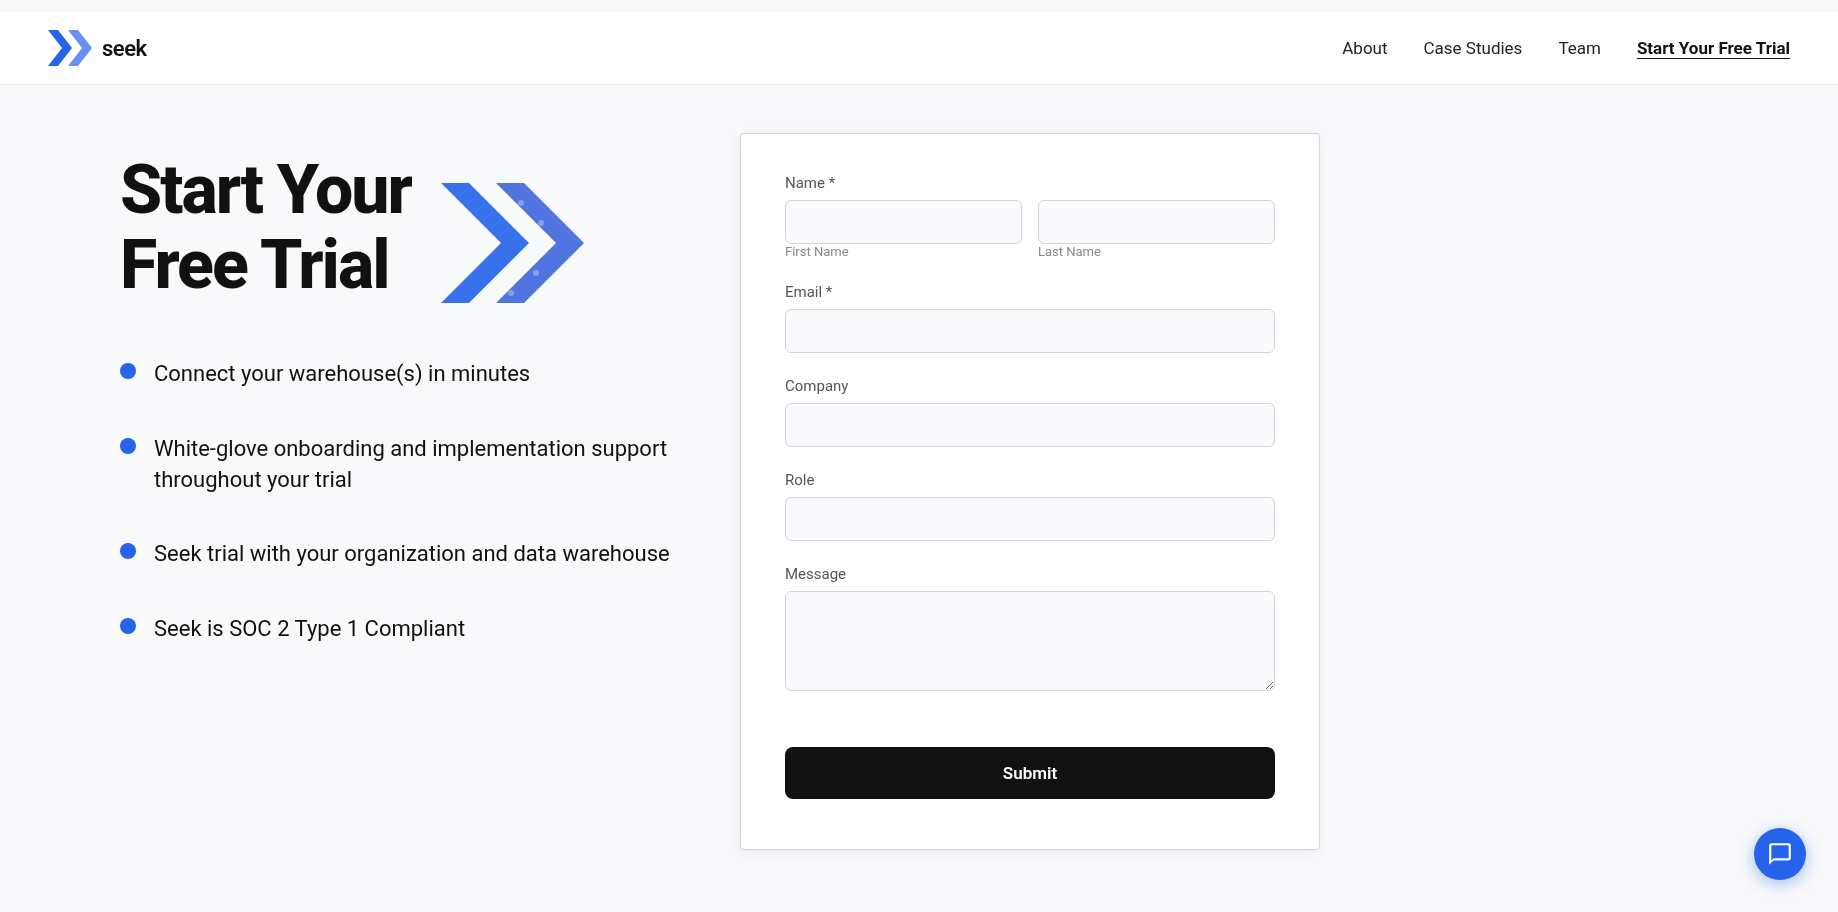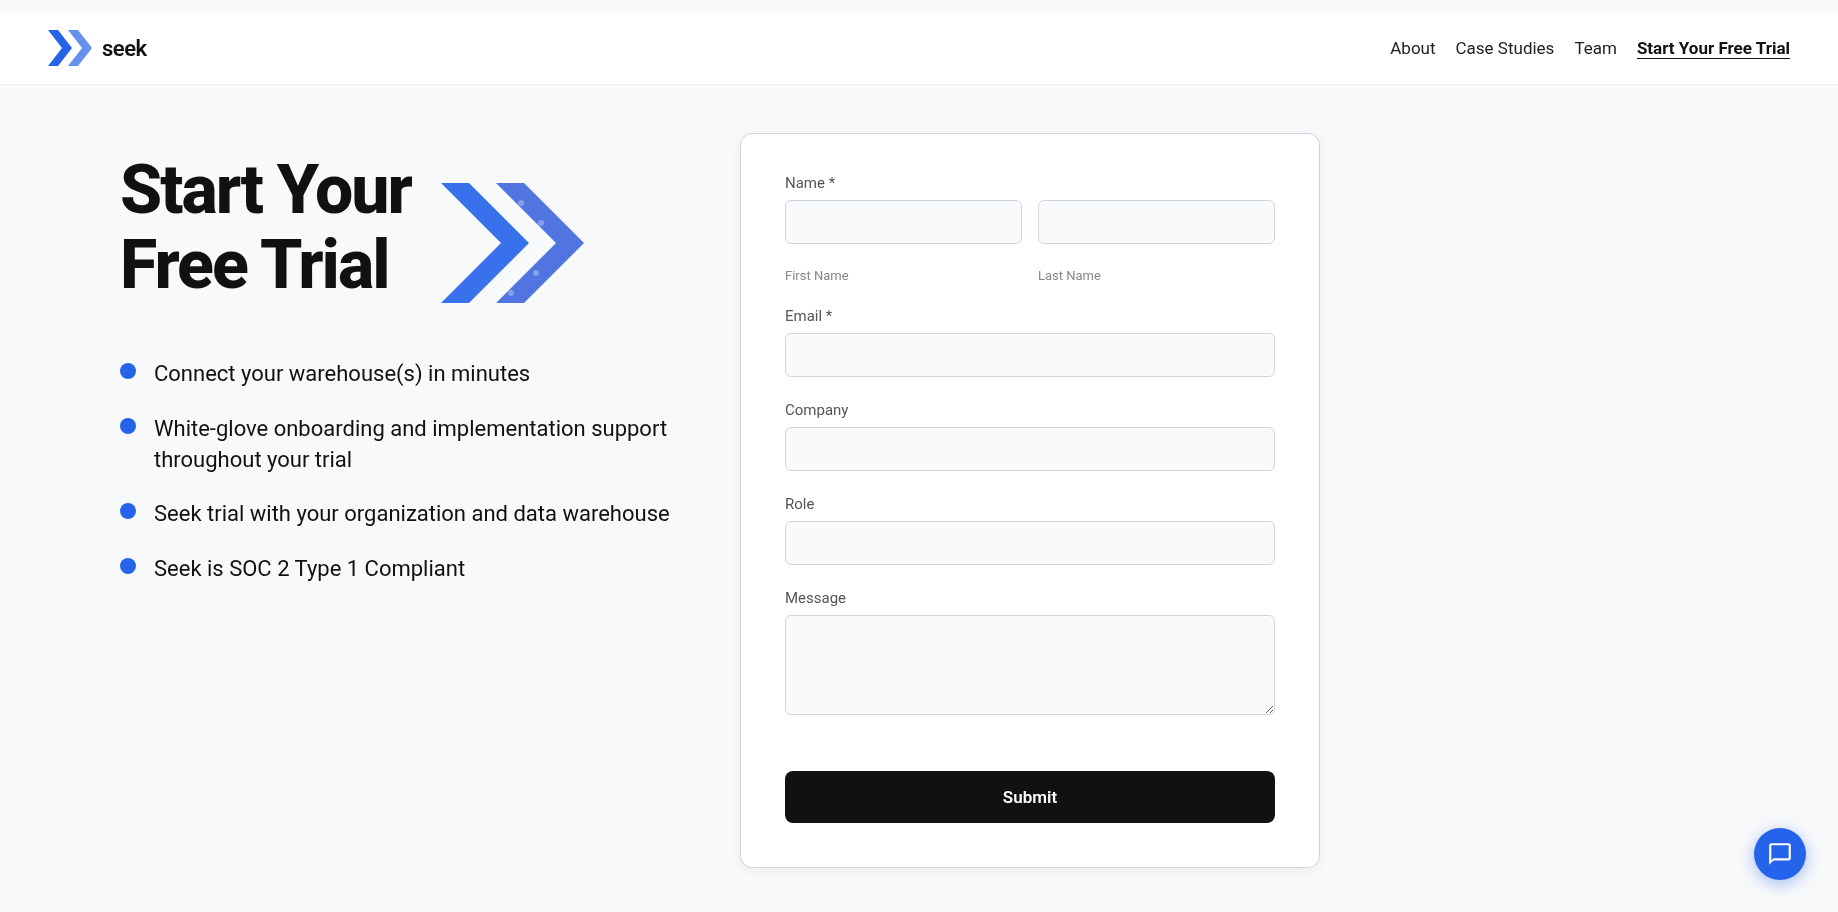--- a/index.html
+++ b/index.html
@@ -42,21 +42,21 @@
     .logo-text {
       font-size: 22px;
       font-weight: 600;
       color: #111;
       letter-spacing: -0.5px;
     }
 
     .nav-links {
       display: flex;
       align-items: center;
-      gap: 20px;
+      gap: 36px;
     }
 
     .nav-link {
       font-size: 17px;
       color: #222;
       text-decoration: none;
       cursor: pointer;
       background: none;
       border: none;
       font-family: inherit;
@@ -111,21 +111,21 @@
       width: 160px;
       height: 160px;
       flex-shrink: 0;
       margin-top: 10px;
     }
 
     .bullet-list {
       list-style: none;
       display: flex;
       flex-direction: column;
-      gap: 24px;
+      gap: 44px;
     }
 
     .bullet-item {
       display: flex;
       align-items: flex-start;
       gap: 18px;
     }
 
     .bullet-dot {
       width: 16px;
@@ -142,21 +142,21 @@
       line-height: 1.4;
       font-weight: 400;
     }
 
     
     .form-card {
       width: 580px;
       flex-shrink: 0;
       background: #fff;
       border: 1.5px solid #d0d5dd;
-      border-radius: 12px;
+      border-radius: 4px;
       padding: 40px 44px 44px;
       box-shadow: 0 2px 12px rgba(0,0,0,0.06);
     }
 
     .form-section {
       margin-bottom: 24px;
     }
 
     .form-label {
       display: block;
@@ -171,21 +171,21 @@
       gap: 16px;
     }
 
     .name-field {
       flex: 1;
     }
 
     .field-sublabel {
       font-size: 13px;
       color: #888;
-      margin-top: 24px;
+      margin-top: 0;
     }
 
     .form-input {
       width: 100%;
       padding: 12px 14px;
       border: 1px solid #d0d5dd;
       border-radius: 6px;
       font-size: 15px;
       background: #f9fafb;
       color: #111;

